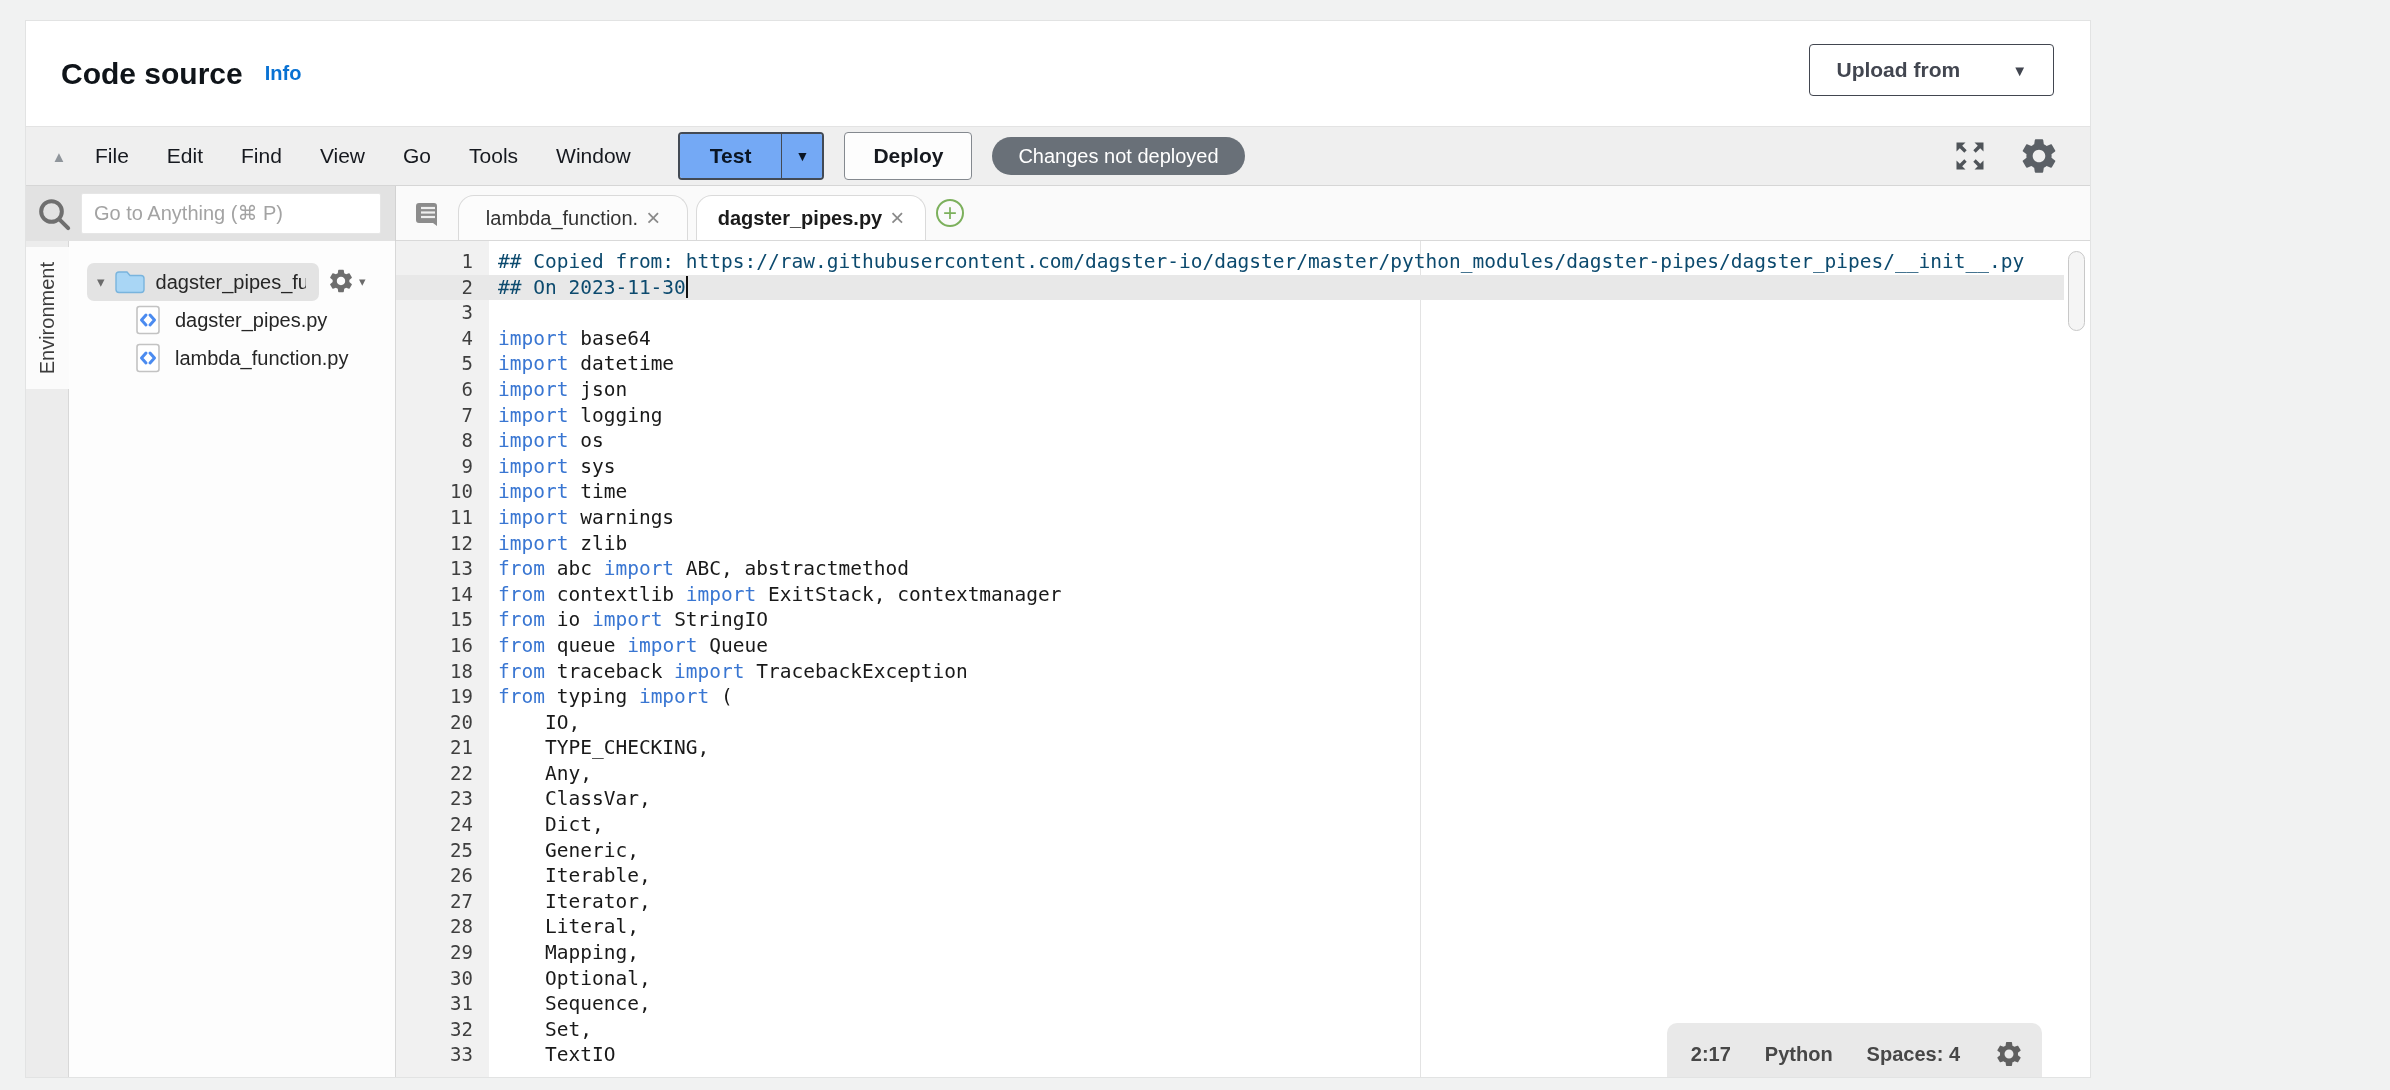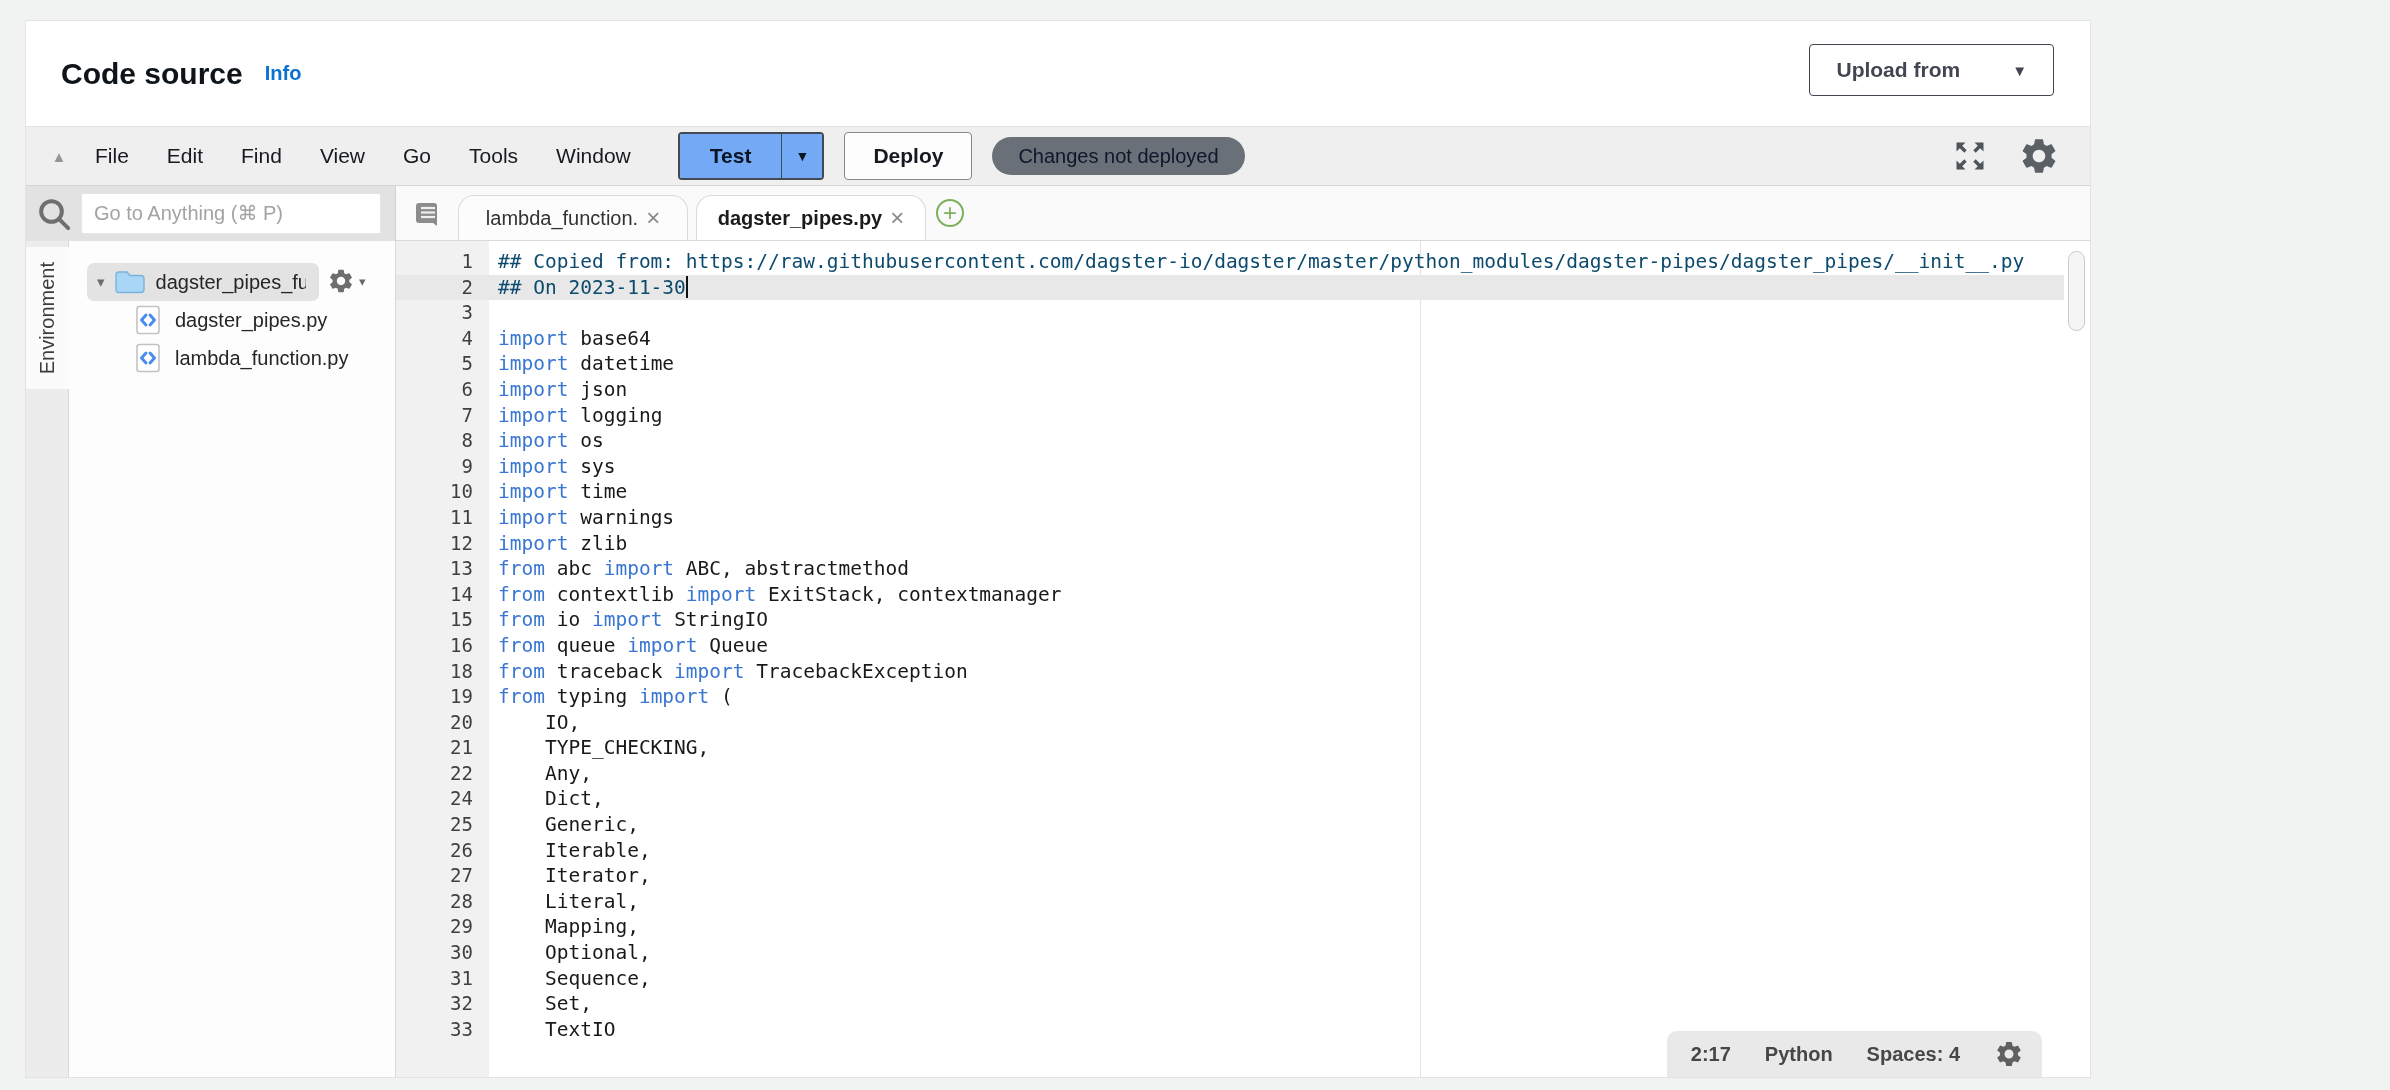--- a/index.html
+++ b/index.html
@@ -21,21 +21,21 @@
            border-top:1px solid #e3e3e3;border-bottom:1px solid #d6d6d6;box-sizing:border-box;
            display:flex;align-items:center;padding-left:16px;}
   .collapse-ico{width:34px;font-size:15px;color:#8f959b;text-align:center;}
   .menu-item{padding:0 19px;font-size:21px;color:#16191f;cursor:default;}
   .test-split{margin-left:28px;display:flex;height:48px;border:2px solid #434a54;border-radius:4px;overflow:hidden;box-sizing:border-box;}
   .test-main{background:#74a9f5;display:flex;align-items:center;padding:0 30px;font-size:21px;font-weight:bold;color:#0a1524;}
   .test-caret{background:#74a9f5;border-left:1px solid #434a54;width:40px;display:flex;align-items:center;justify-content:center;font-size:14px;color:#0a1524;}
   .deploy-btn{margin-left:20px;height:48px;padding:0 28px;display:flex;align-items:center;background:#fdfdfd;
               border:1px solid #84898f;border-radius:4px;font-size:21px;font-weight:bold;color:#16191f;box-sizing:border-box;}
   .badge{margin-left:20px;height:38px;padding:0 26px;display:flex;align-items:center;background:#697078;
-         border-radius:19px;color:#0f172a;font-size:20px;}
+         border-radius:19px;color:#ffffff;font-size:20px;}
   .menubar-spacer{flex:1;}
   .mb-ico{margin-right:30px;display:flex;align-items:center;}
 
   
   .searchrow{position:absolute;left:0;top:165px;width:370px;height:55px;background:#e2e2e2;box-sizing:border-box;
              border-right:1px solid #d2d2d2;display:flex;align-items:center;}
   .search-ico{margin-left:8px;}
   .search-input{position:absolute;left:55px;top:7px;width:300px;height:41px;border:1px solid #e6e6e6;border-radius:2px;
                 background:#fff;font-size:20px;color:#333;padding:0 12px;box-sizing:border-box;outline:none;
                 font-family:"Liberation Sans",sans-serif;}
@@ -78,21 +78,21 @@
   .code-row{position:relative;display:flex;height:25.6px;line-height:25.6px;}
   .code-row.active{background:#e8e8e8;}
   .ln{width:93px;flex:none;text-align:right;padding-right:16px;box-sizing:border-box;
       font-family:"DejaVu Sans Mono",monospace;font-size:19px;color:#3f3f3f;}
   .code{padding-left:9px;white-space:pre;font-family:"DejaVu Sans Mono",monospace;font-size:19.5px;}
   .tok-c{color:#0c4a6e;} .tok-k{color:#3976d2;} .tok-t{color:#191919;}
   .caret-bar{display:inline-block;width:2px;height:22px;background:#111;vertical-align:-4px;}
   .scroll-thumb{position:absolute;right:5px;top:10px;width:17px;height:80px;border-radius:9px;
                 background:#f5f5f5;border:1px solid #c8c8c8;box-sizing:border-box;}
   .status-widget{position:absolute;right:48px;bottom:0;height:46px;background:#e9e9e9;border-radius:10px 10px 0 0;
-                 display:flex;align-items:center;padding:0 18px 0 24px;}
+                 display:flex;align-items:center;padding:8px 18px 0 24px;}
   .status-item{font-size:20px;font-weight:bold;color:#474747;margin-right:34px;}
   .status-widget .mb-ico{margin-right:0;}
   svg{display:block;}
 </style>
 </head>
 <body>
 
 <div class="screen">
   <div class="panel">
 
@@ -314,20 +314,24 @@
             </div>
             <div class="code-row">
               <span class="ln">21</span>
               <span class="code"><span class="tok-t">    TYPE_CHECKING,</span></span>
             </div>
             <div class="code-row">
               <span class="ln">22</span>
               <span class="code"><span class="tok-t">    Any,</span></span>
             </div>
             <div class="code-row">
+              <span class="ln">23</span>
+              <span class="code"><span class="tok-t">    ClassVar,</span></span>
+            </div>
+            <div class="code-row">
               <span class="ln">24</span>
               <span class="code"><span class="tok-t">    Dict,</span></span>
             </div>
             <div class="code-row">
               <span class="ln">25</span>
               <span class="code"><span class="tok-t">    Generic,</span></span>
             </div>
             <div class="code-row">
               <span class="ln">26</span>
               <span class="code"><span class="tok-t">    Iterable,</span></span>

